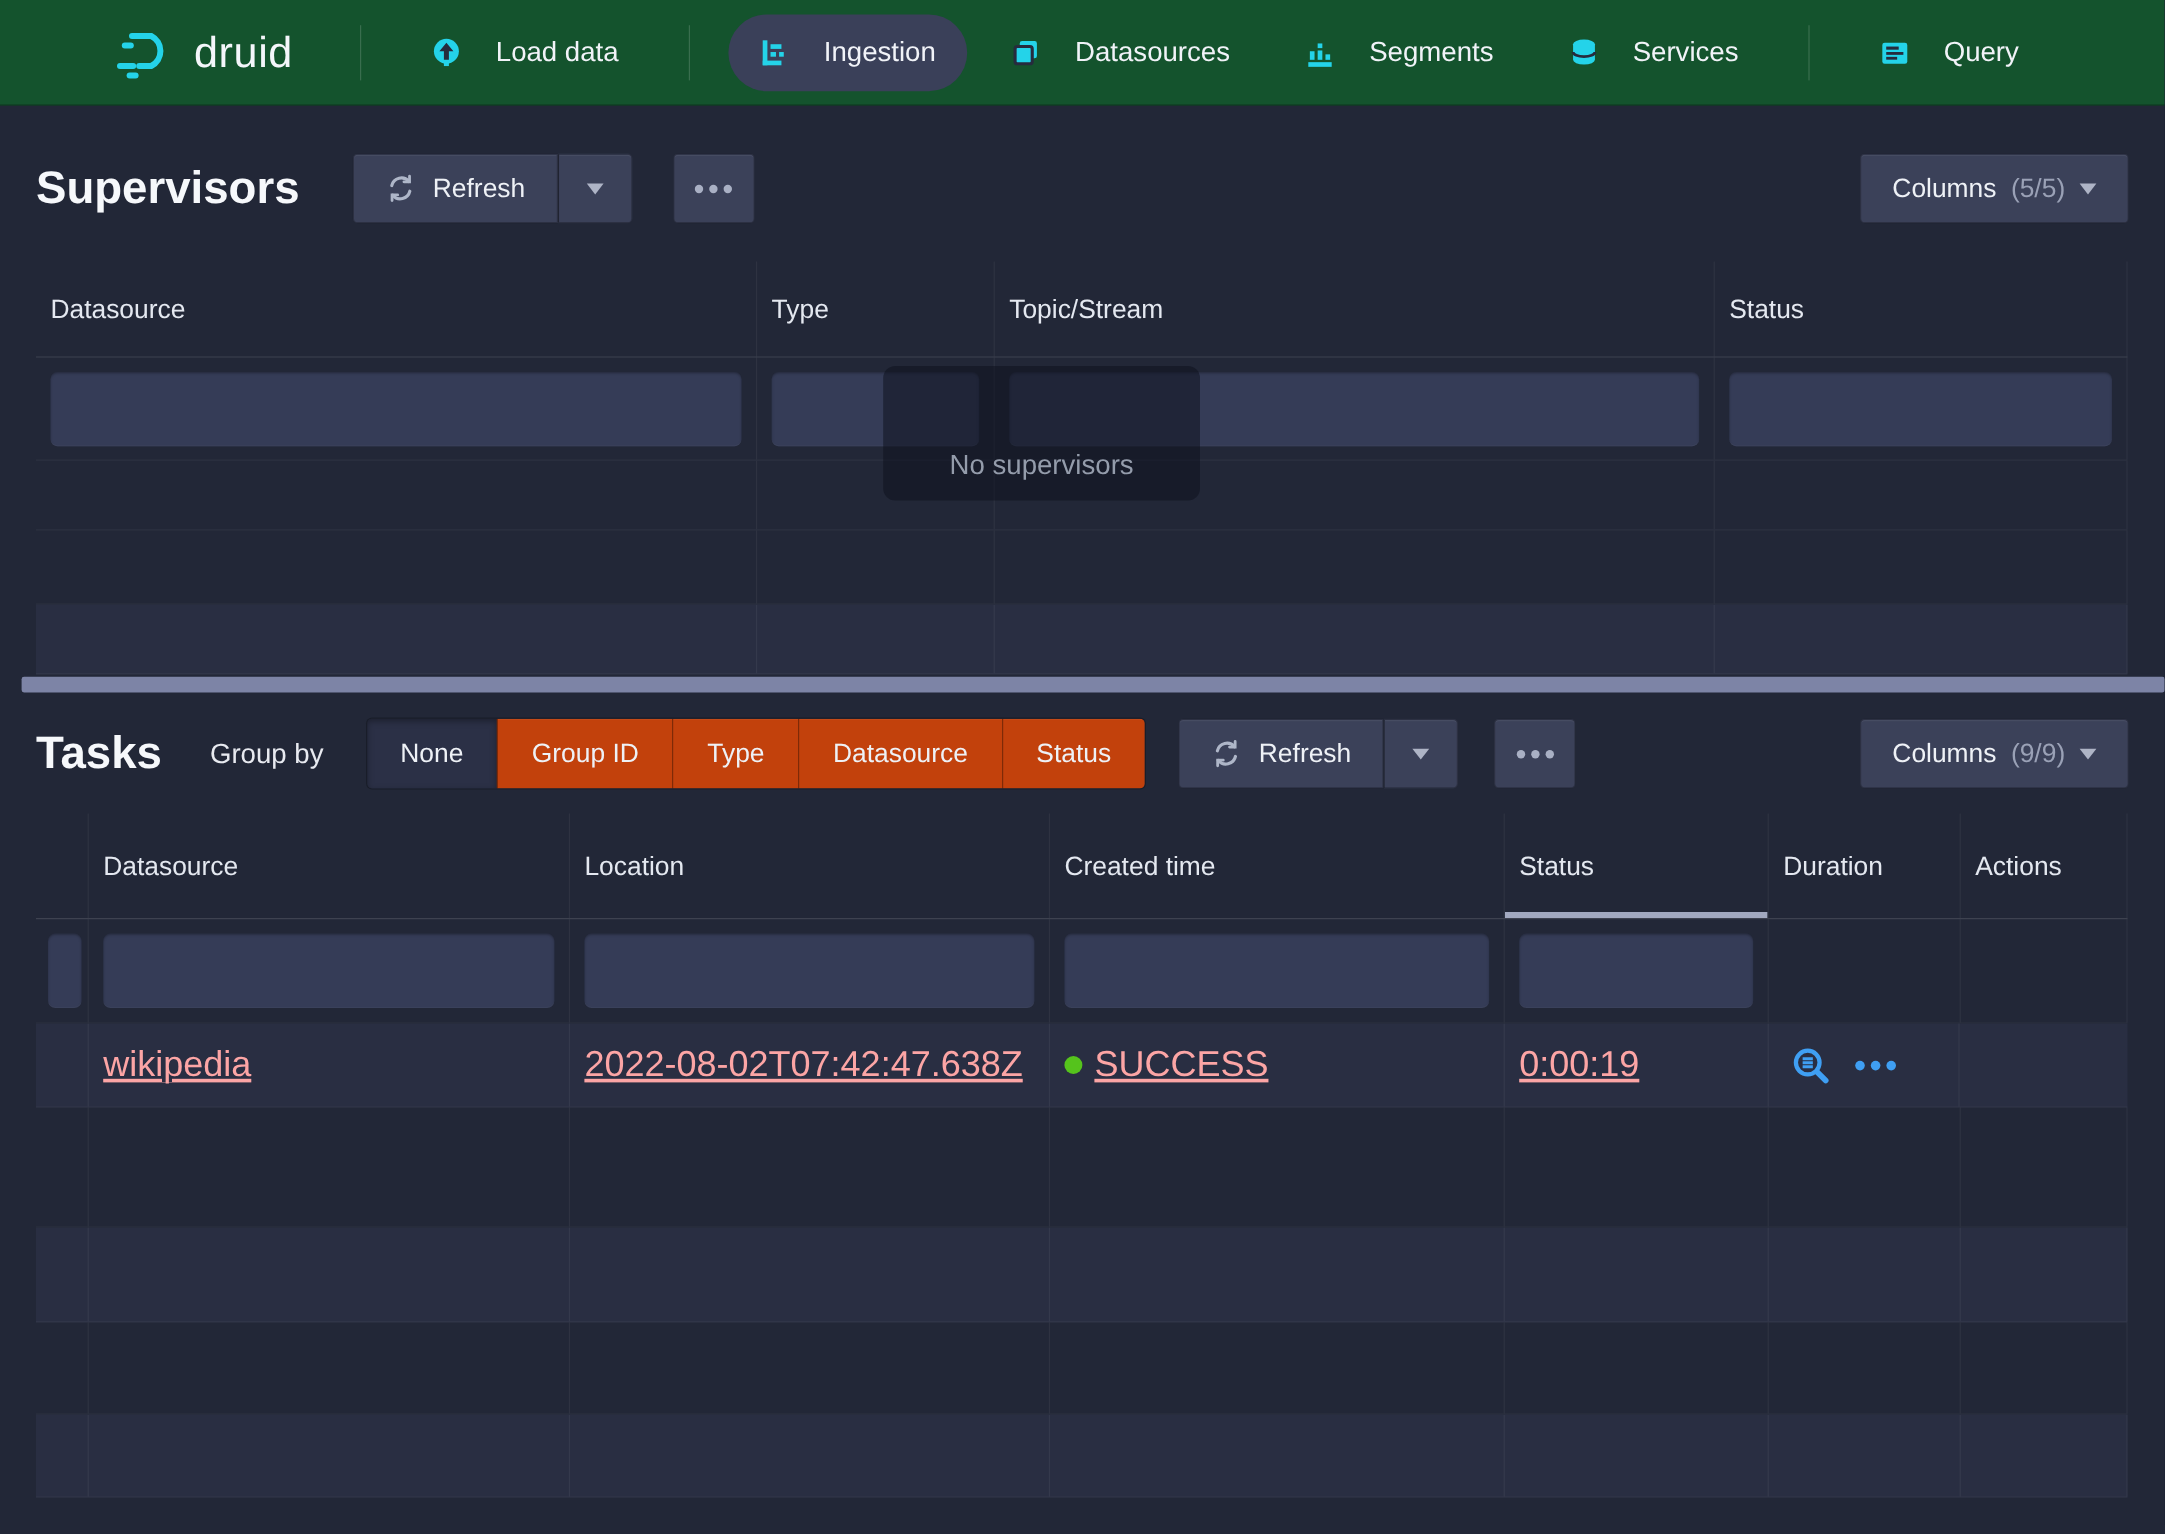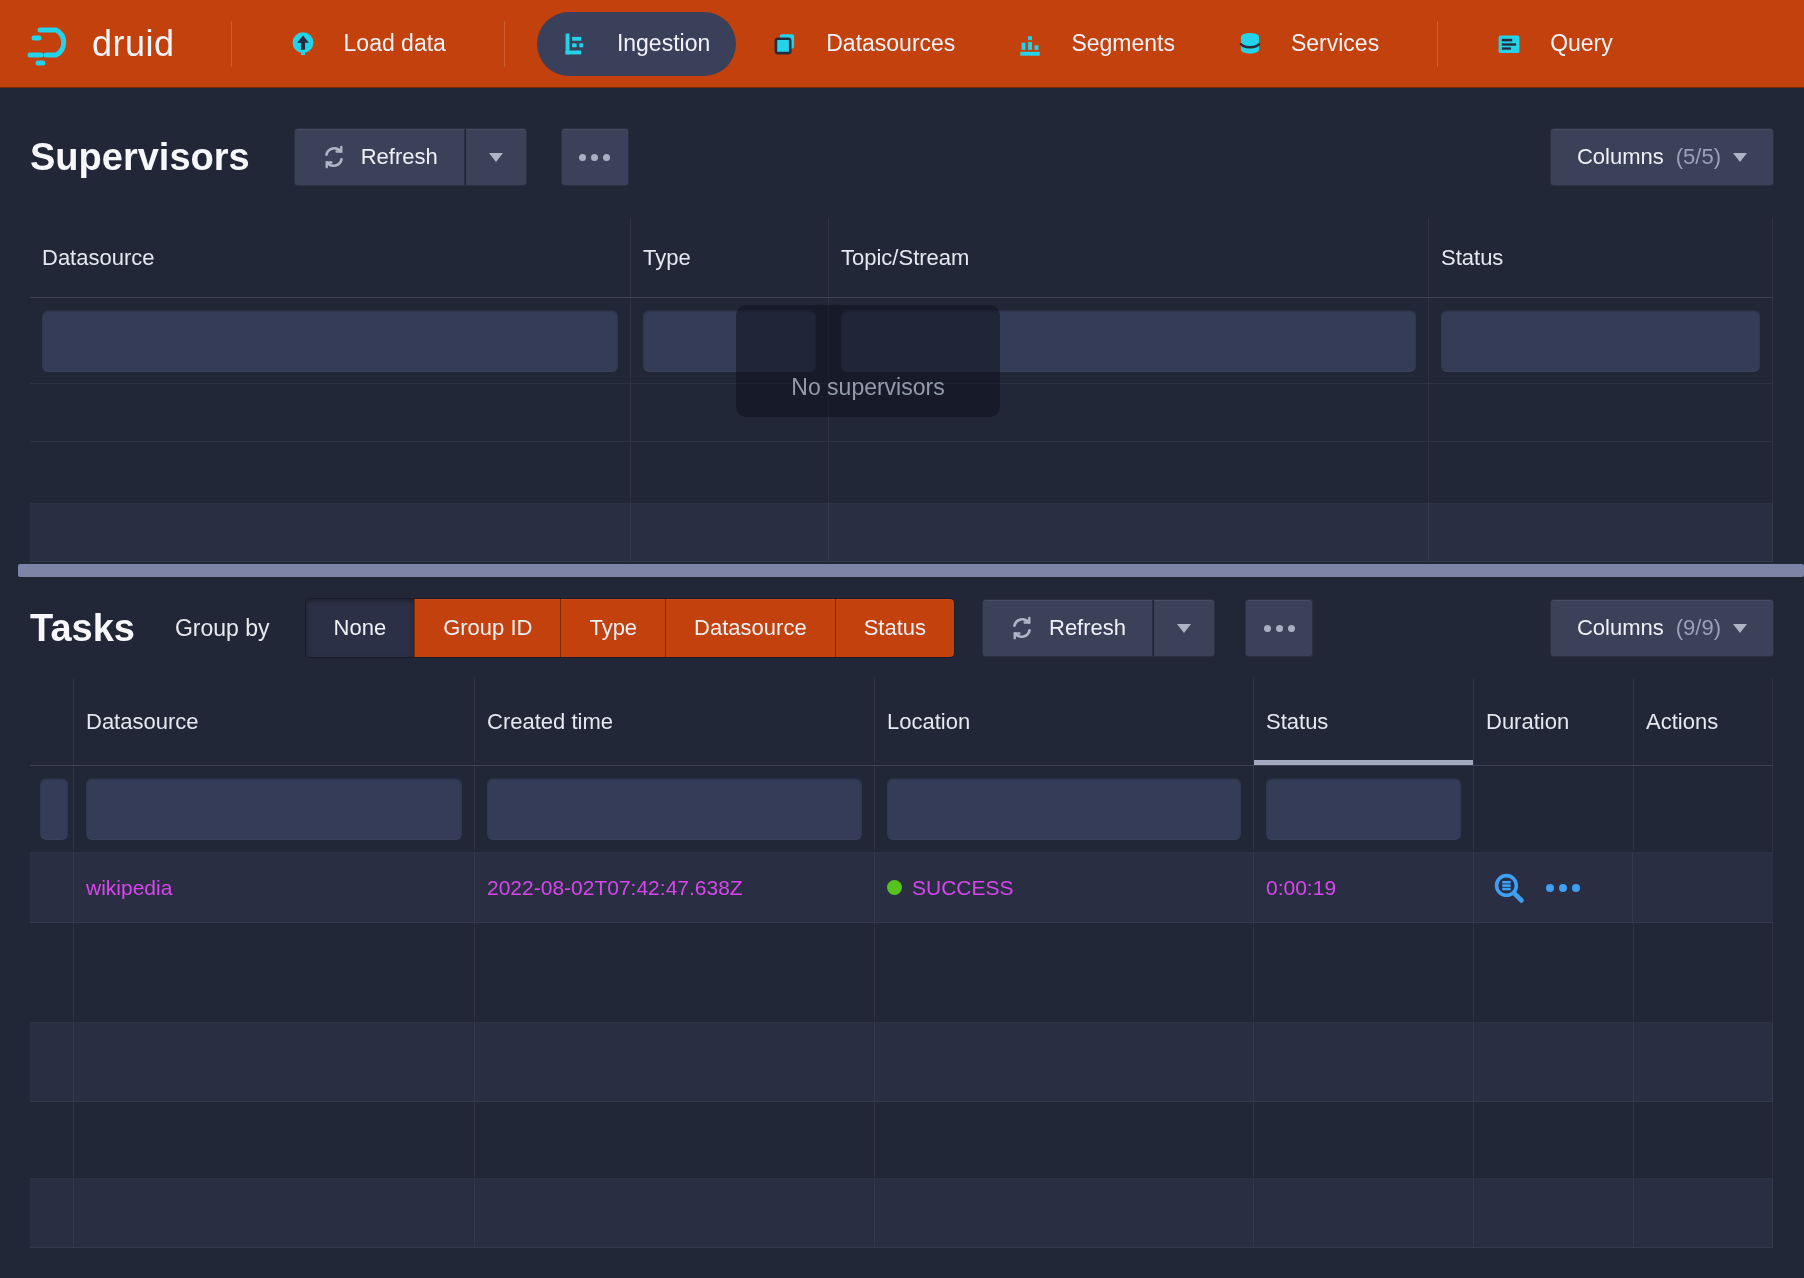--- a/index.html
+++ b/index.html
@@ -5,22 +5,22 @@
   * { margin:0; padding:0; box-sizing:border-box; }
   html,body { background:#1b2030; }
   .app {
     position:relative; width:1804px; height:1278px; overflow:hidden;
     background:#222737; font-family:"Liberation Sans","DejaVu Sans",sans-serif;
     color:#edf0f6;
   }
   
   .nav {
     position:absolute; top:0; left:0; right:0; height:88px;
-    background:#c2410c; border-bottom:1px solid rgba(0,0,0,.35);
-    display:flex; align-items:center; padding:0 26px; gap:10px;
+    background:#14532d; border-bottom:1px solid rgba(0,0,0,.35);
+    display:flex; align-items:center; padding:0 26px; gap:10px;justify-content:center;
   }
   .brand { display:flex; align-items:center; gap:14px; margin-right:24px; }
   .brand-word { font-size:36px; font-weight:500; color:#f4f6fa; letter-spacing:.5px; }
   .nav-sep { width:1px; height:46px; background:rgba(255,255,255,.16); margin:0 22px; }
   .nav-item {
     display:flex; align-items:center; gap:28px; height:64px; padding:0 26px;
     border-radius:32px; font-size:23px; color:#f1f3f8; cursor:pointer; white-space:nowrap;
   }
   .nav-item.active { background:#3a4059; }
   .cyan { color:#24d3e9; }
@@ -73,21 +73,21 @@
   .sort-bar { position:absolute; left:0; right:0; bottom:0; height:5px; background:#a2a9c0; }
   .t-row { border-bottom:1px solid rgba(255,255,255,.05); }
   .sup-tbl .f-row { height:86px; }
   .task-tbl .f-row { height:87px; }
   .stripe { background:#292e42; }
   .f-input {
     width:100%; height:62px; background:#353c57; border:none; border-radius:6px;
     box-shadow:inset 0 1px 2px rgba(0,0,0,.3), inset 0 -1px 0 rgba(255,255,255,.04);
     color:#edf0f6; font-size:21px; padding:0 14px; outline:none; min-width:0;
   }
-  .td { font-size:21px; color:#d946ef; }
+  .td { font-size:30px; color:#fca5a5;text-decoration:underline; }
   .status-dot { width:15px; height:15px; border-radius:50%; background:#55c31c; margin-right:10px; flex:none; }
   .actions-cell { gap:20px; padding-left:18px; }
   .act-ic { color:#3f9ff3; cursor:pointer; }
   .blue-dots { display:flex; gap:5px; cursor:pointer; }
   .blue-dots .dot { background:#3f9ff3; width:8px; height:8px; }
   
   .hscroll { position:absolute; top:564px; left:18px; right:0; height:13px; background:#7d84a6; border-radius:2px; }
   
   .empty-overlay {
     position:absolute; left:736px; top:305px; width:264px; height:112px;
@@ -302,22 +302,22 @@
       <span>Columns</span>
       <span class="muted">(9/9)</span>
       <span class="caret"></span>
     </div>
   </div>
 
   <div class="tbl task-tbl">
     <div class="grid task-cols th-row">
       <div class="cell th"></div>
       <div class="cell th">Datasource</div>
+      <div class="cell th">Location</div>
       <div class="cell th">Created time</div>
-      <div class="cell th">Location</div>
       <div class="cell th">
         <span>Status</span>
         <span class="sort-bar"></span>
       </div>
       <div class="cell th">Duration</div>
       <div class="cell th">Actions</div>
     </div>
 
     <div class="grid task-cols t-row f-row">
       <div class="cell" style="padding:0 10px">

